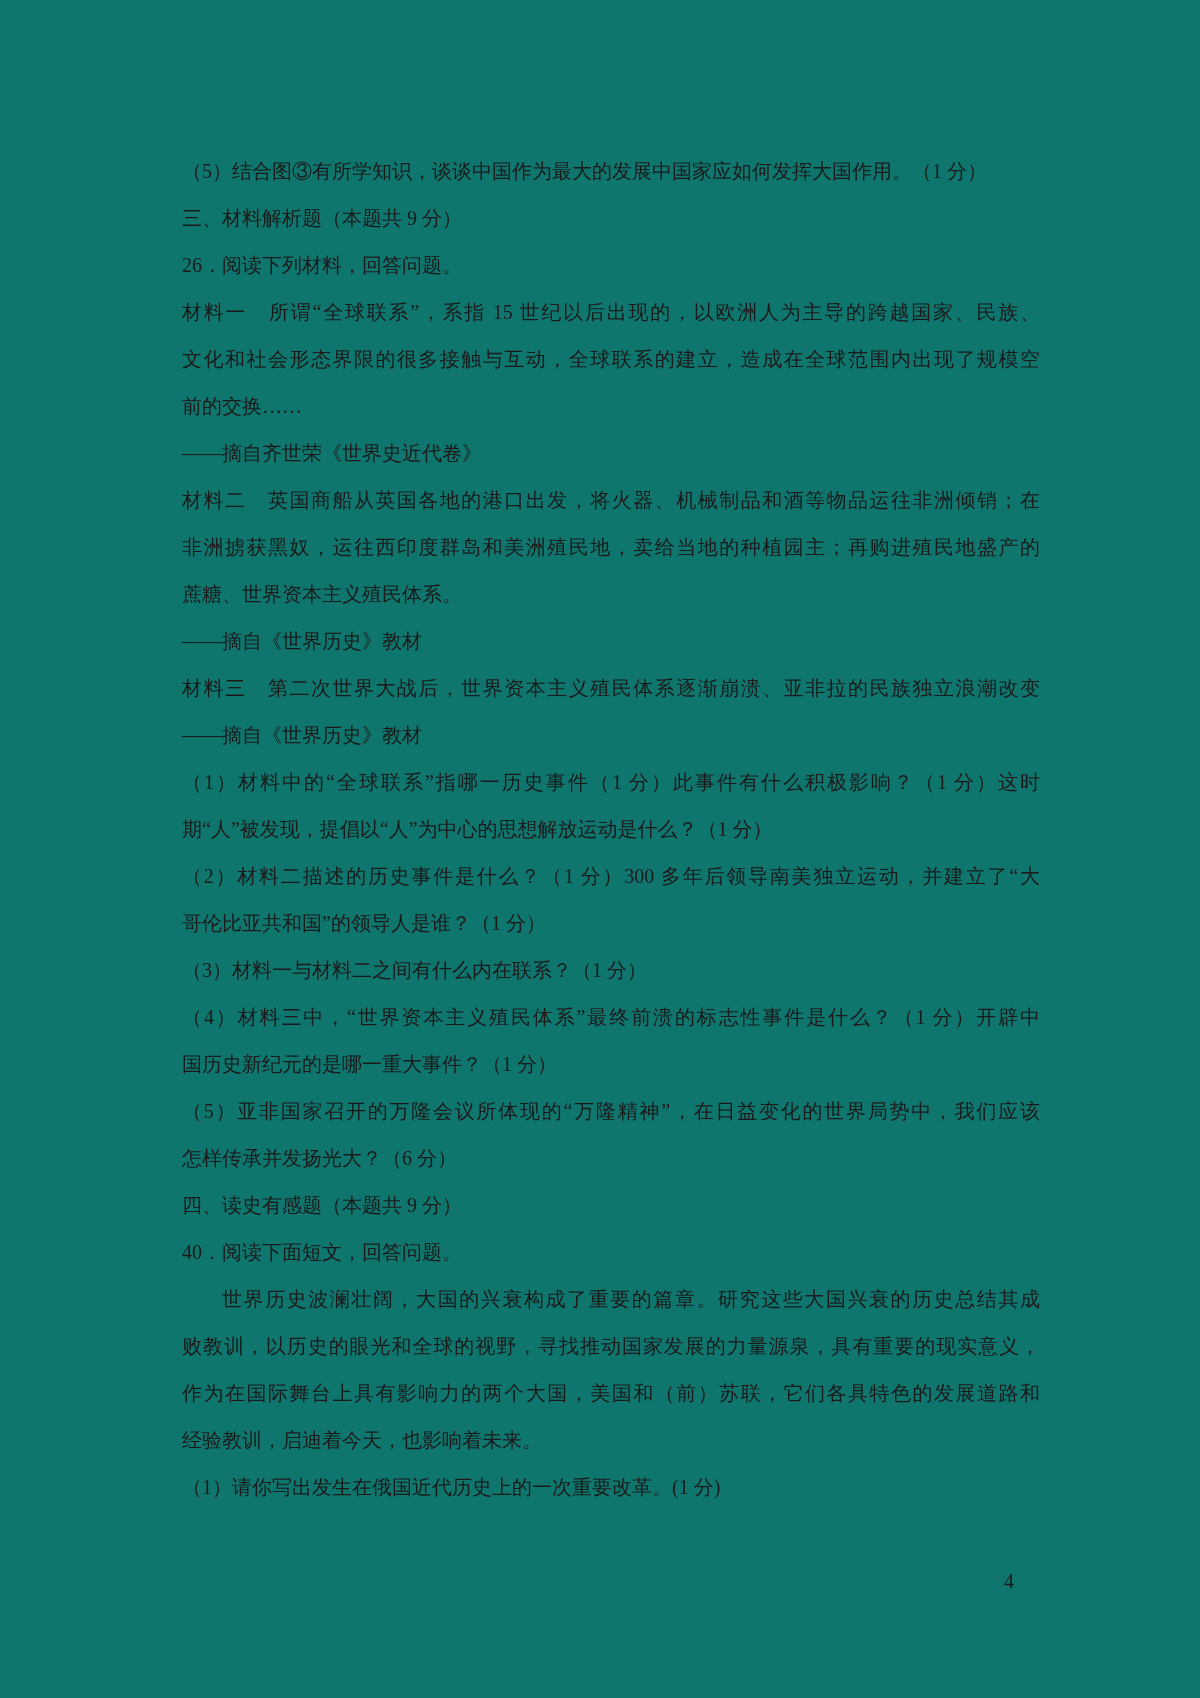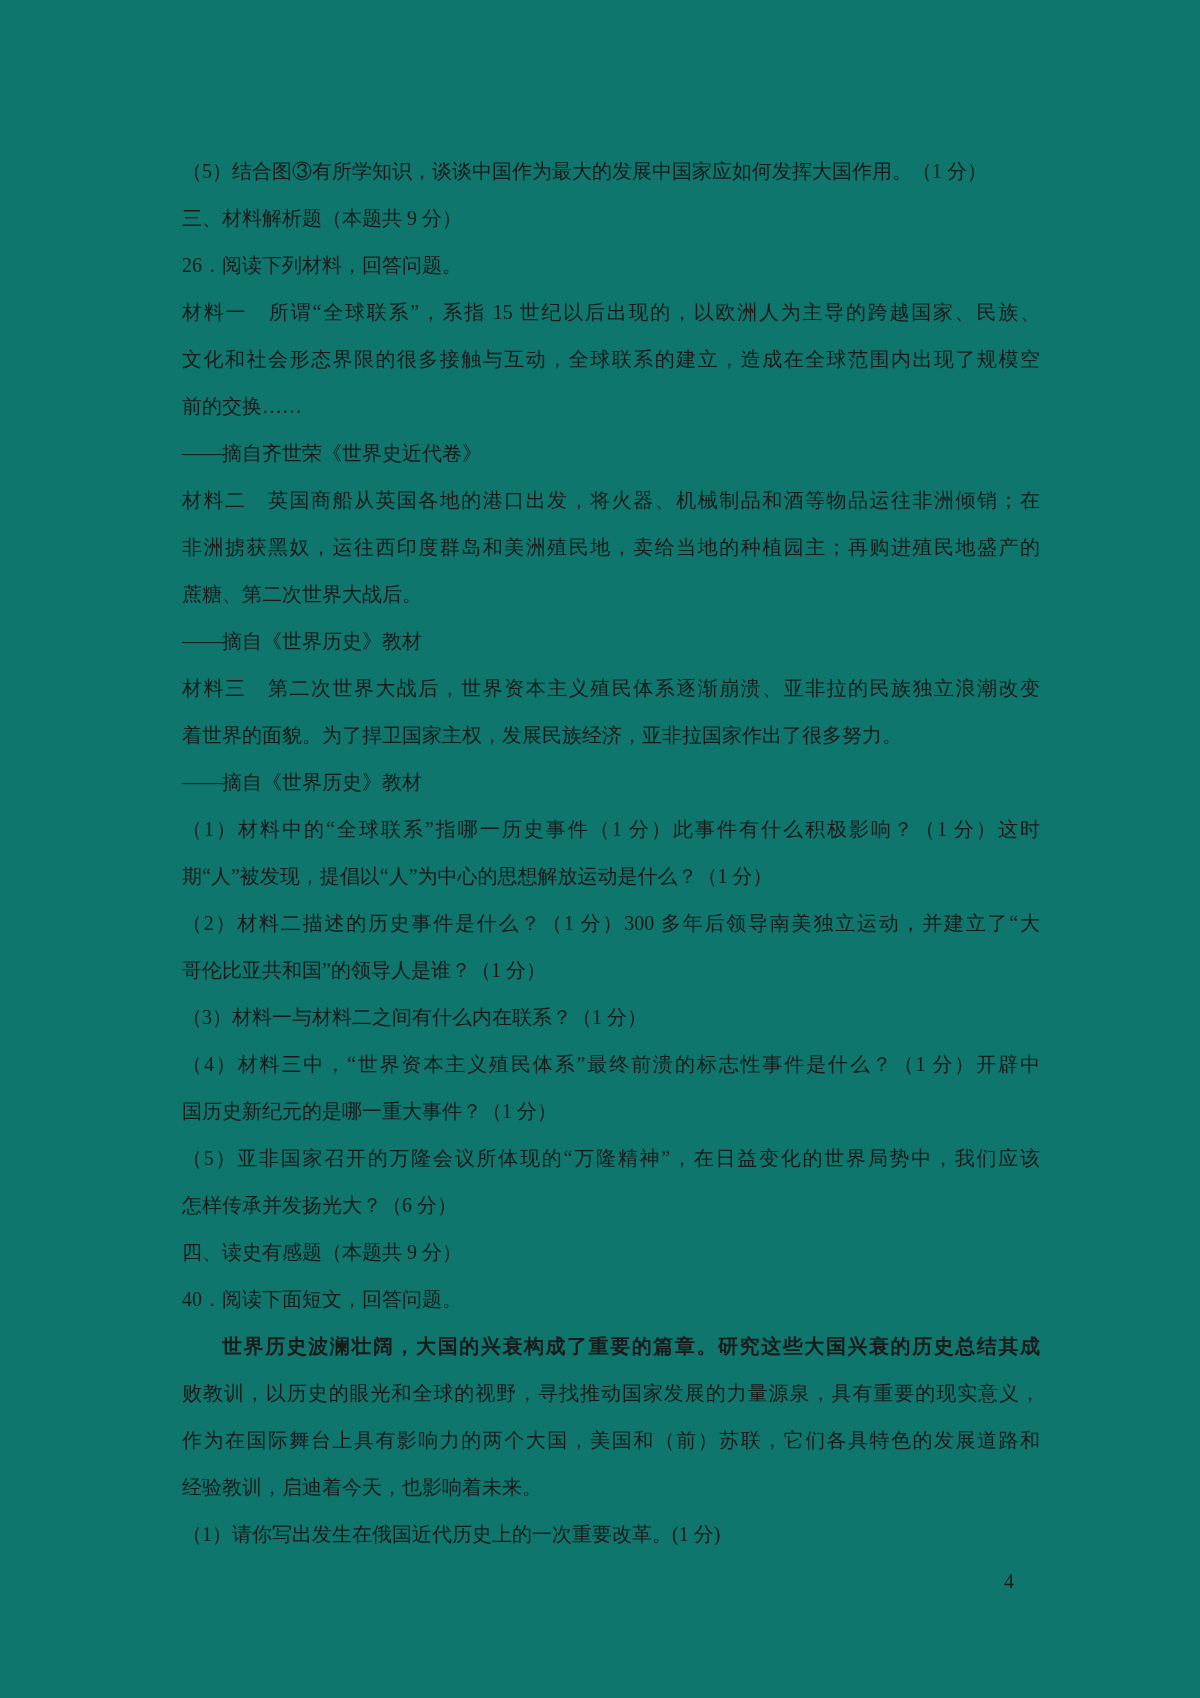--- a/index.html
+++ b/index.html
@@ -37,21 +37,20 @@
     text-align-last: justify;
   }
   
   .line.source {
     text-align: left;
     padding-right: 32px;
   }
   
   .line.indent {
     text-indent: 2em;
-    font-weight: bold;
   }
   .page-number {
     position: absolute;
     left: 1004px;
     top: 1568px;
     font-size: 20px;
     line-height: 26px;
     color: #1a1a1a;
   }
 </style>
@@ -67,25 +66,24 @@
 
     <div class="line">26．阅读下列材料，回答问题。</div>
 
     <div class="line fill">材料一　所谓“全球联系”，系指 15 世纪以后出现的，以欧洲人为主导的跨越国家、民族、</div>
     <div class="line fill">文化和社会形态界限的很多接触与互动，全球联系的建立，造成在全球范围内出现了规模空</div>
     <div class="line">前的交换……</div>
     <div class="line source">——摘自齐世荣《世界史近代卷》</div>
 
     <div class="line fill">材料二　英国商船从英国各地的港口出发，将火器、机械制品和酒等物品运往非洲倾销；在</div>
     <div class="line fill">非洲掳获黑奴，运往西印度群岛和美洲殖民地，卖给当地的种植园主；再购进殖民地盛产的</div>
-    <div class="line">蔗糖、第二次世界大战后。</div>
+    <div class="line">蔗糖、世界资本主义殖民体系。</div>
     <div class="line source">——摘自《世界历史》教材</div>
 
     <div class="line fill">材料三　第二次世界大战后，世界资本主义殖民体系逐渐崩溃、亚非拉的民族独立浪潮改变</div>
-    <div class="line">着世界的面貌。为了捍卫国家主权，发展民族经济，亚非拉国家作出了很多努力。</div>
     <div class="line source">——摘自《世界历史》教材</div>
 
     <div class="line fill">（1）材料中的“全球联系”指哪一历史事件（1 分）此事件有什么积极影响？（1 分）这时</div>
     <div class="line">期“人”被发现，提倡以“人”为中心的思想解放运动是什么？（1 分）</div>
 
     <div class="line fill">（2）材料二描述的历史事件是什么？（1 分）300 多年后领导南美独立运动，并建立了“大</div>
     <div class="line">哥伦比亚共和国”的领导人是谁？（1 分）</div>
 
     <div class="line">（3）材料一与材料二之间有什么内在联系？（1 分）</div>
 

